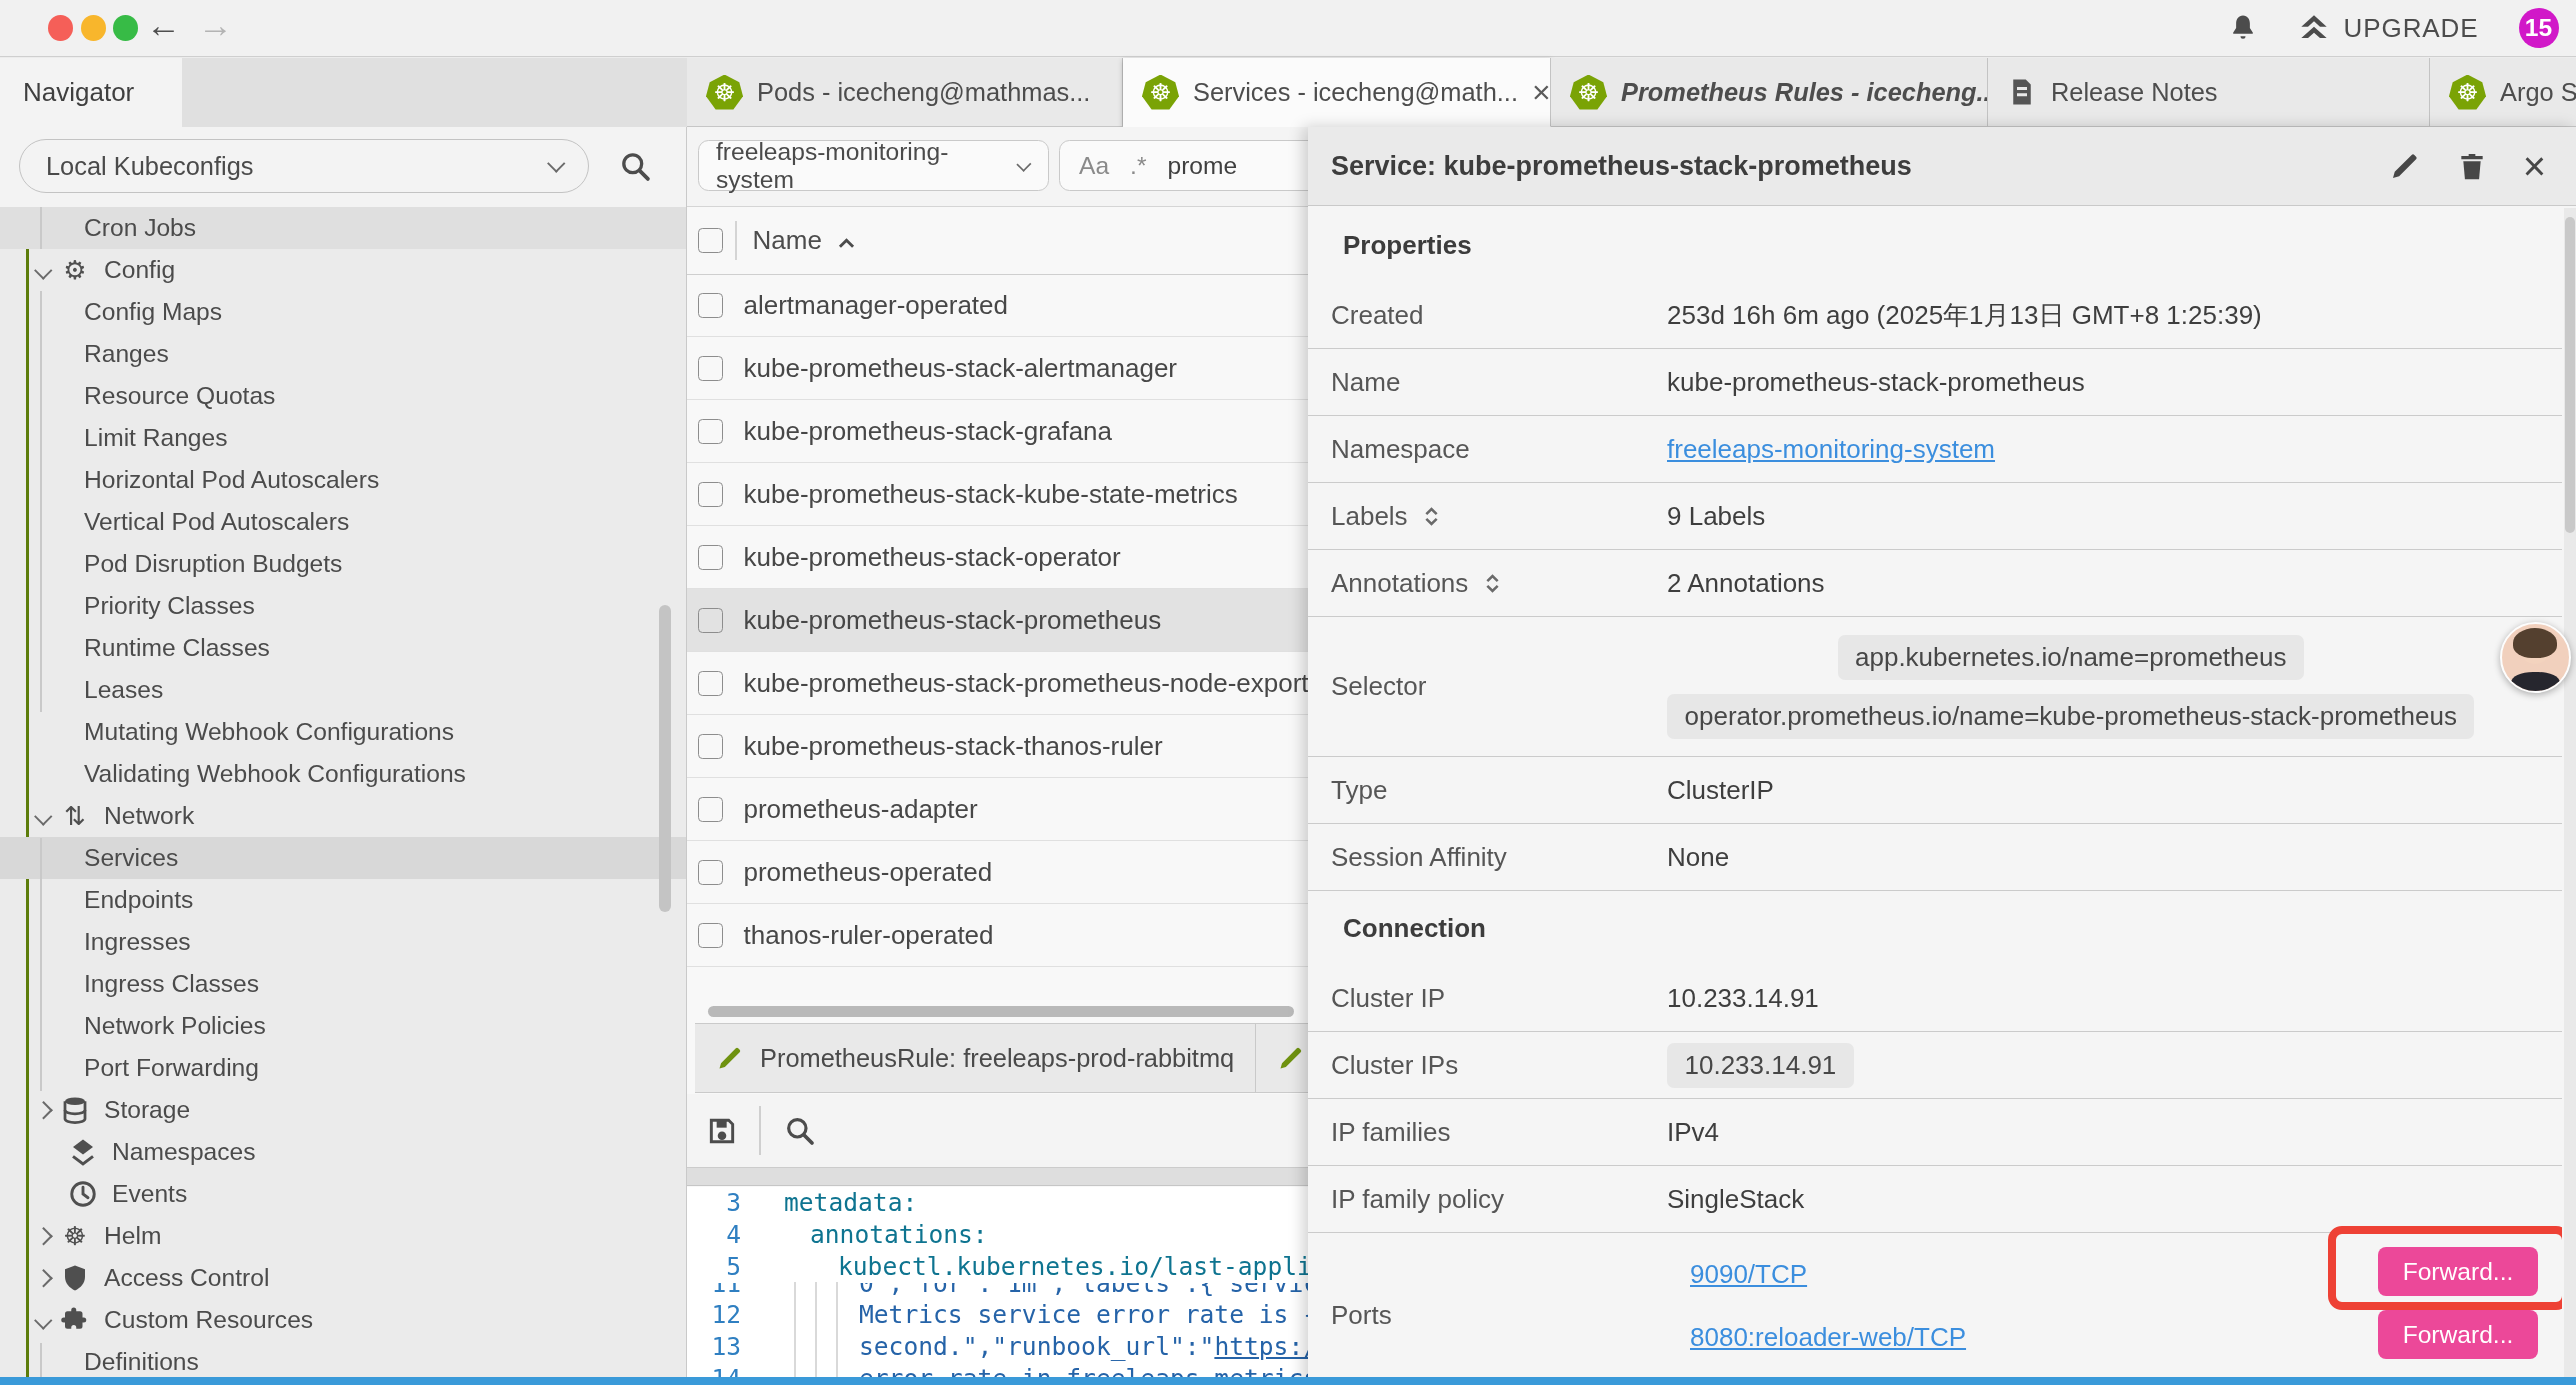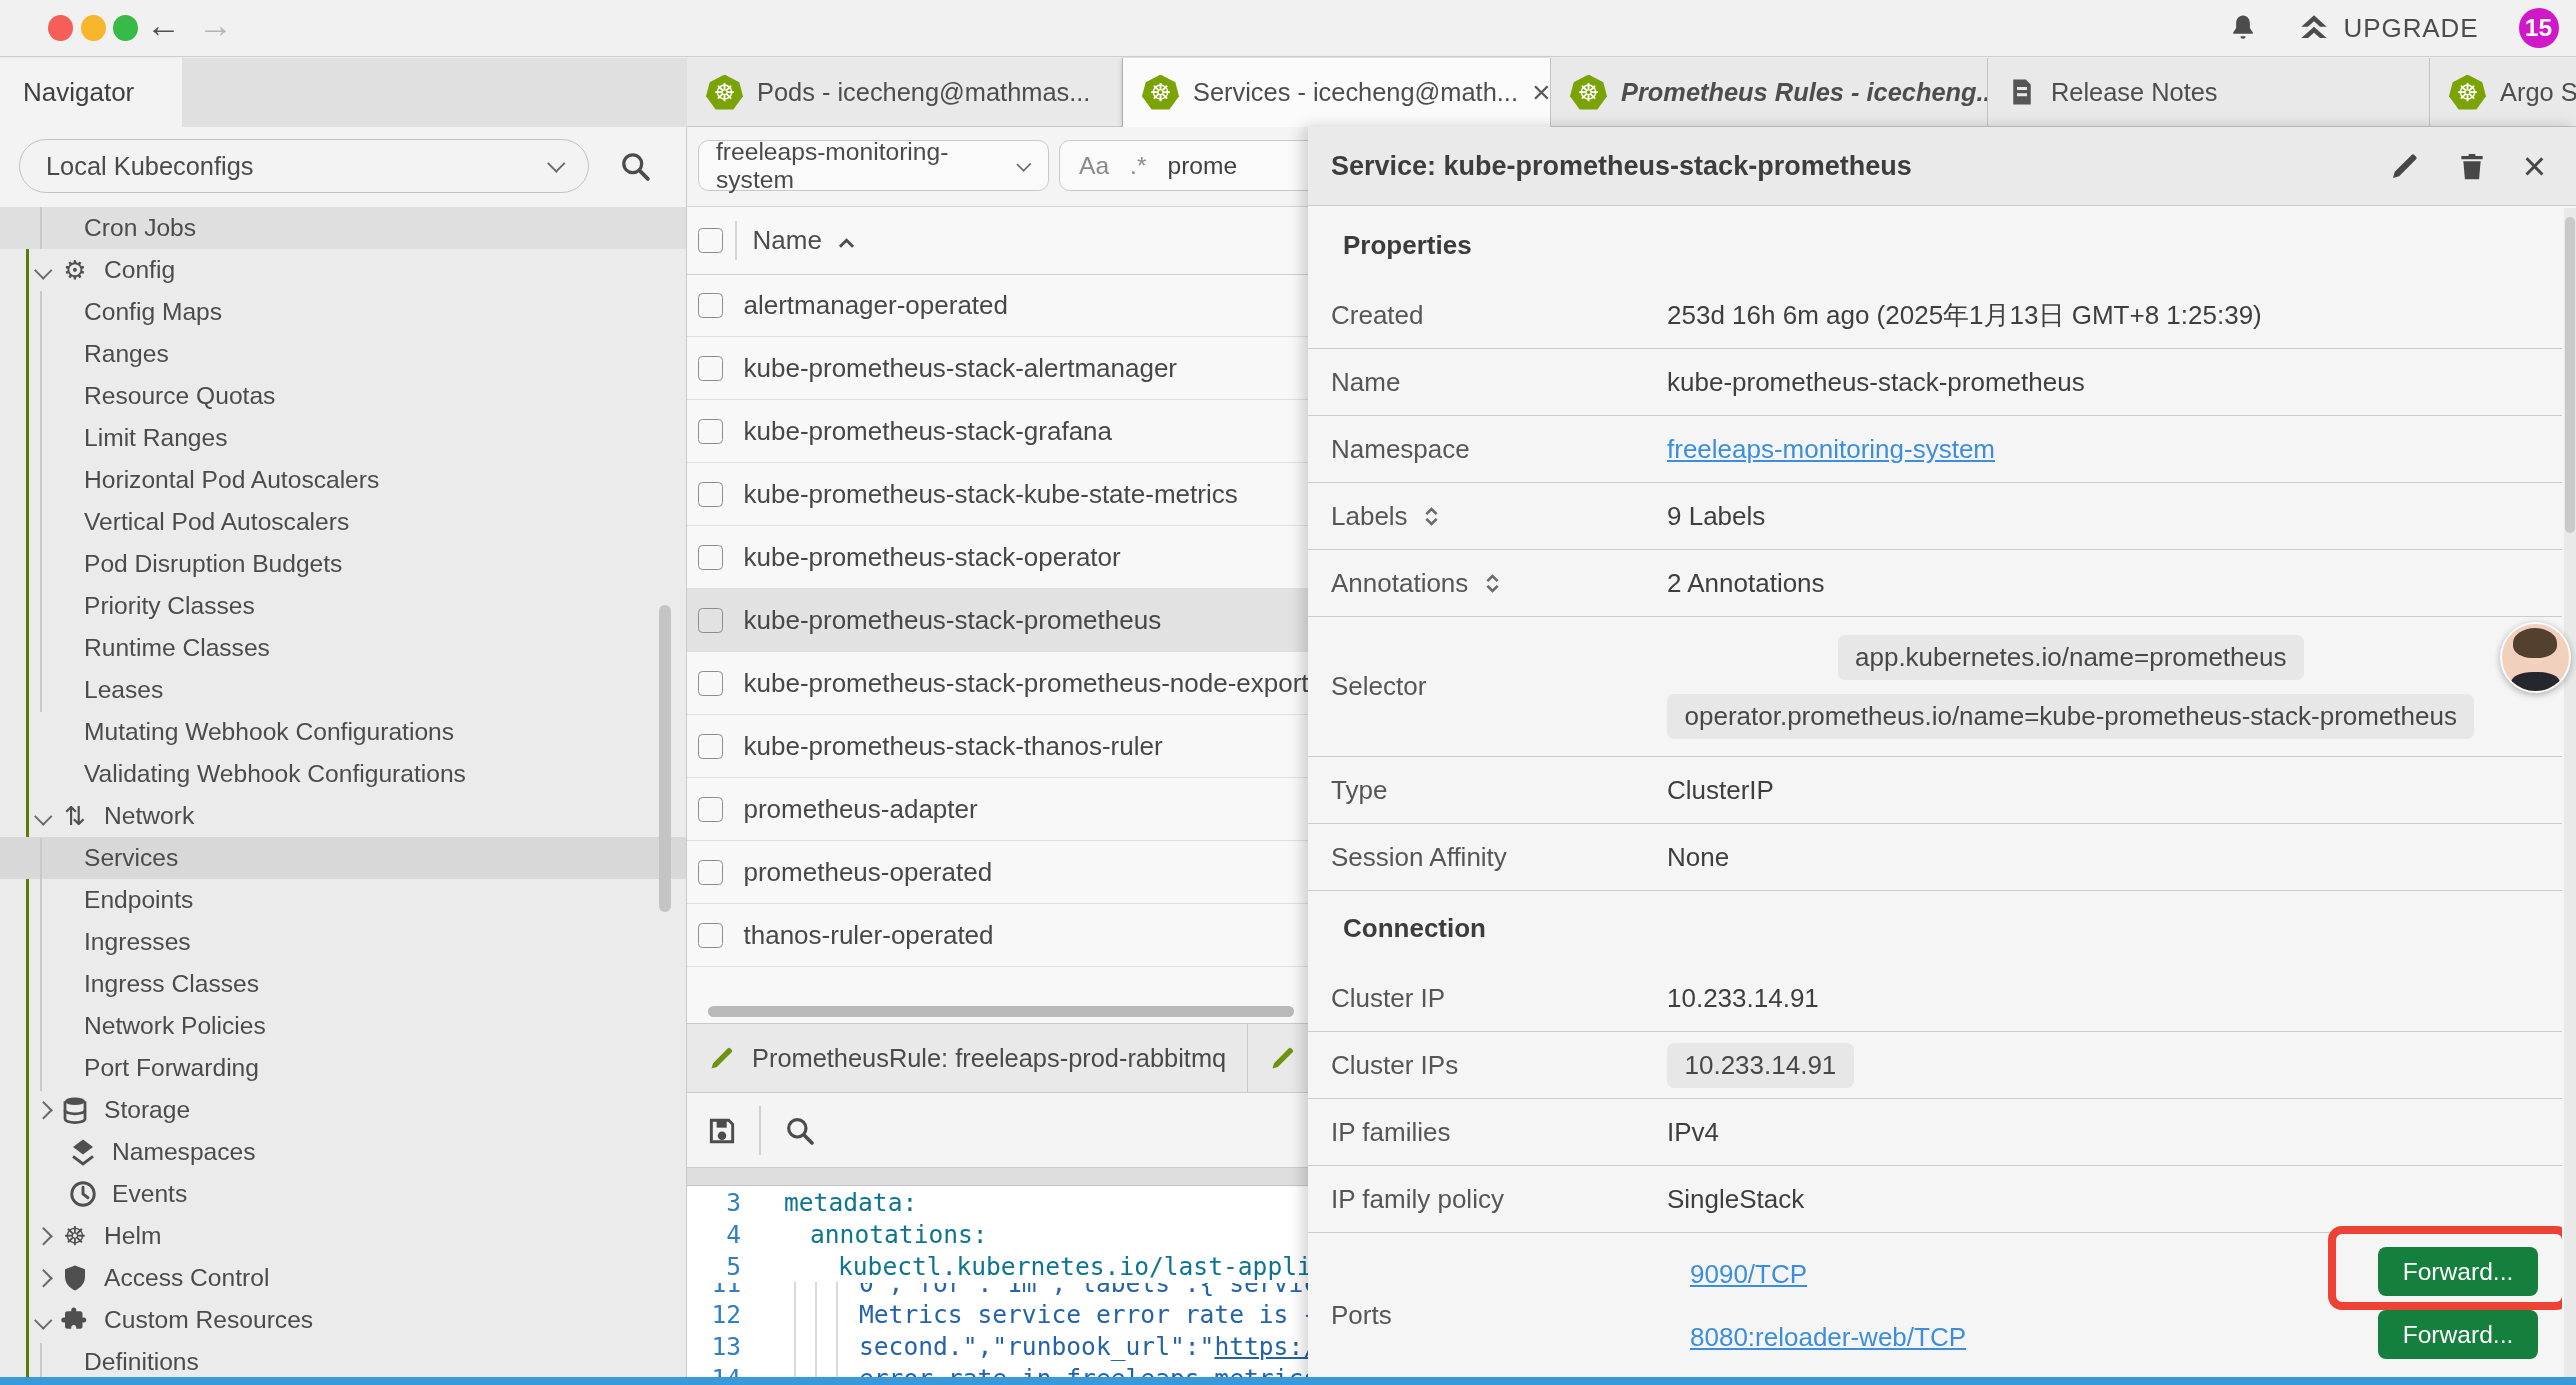--- a/index.html
+++ b/index.html
@@ -84,21 +84,21 @@
   #list-header .vdiv{width:1.8px;height:39px;background:#d4d4d4;margin-left:12.3px;}
   #list-header .hname{font-size:26px;color:#4c4c4c;margin-left:16px;}
   #list-header .sort{width:21px;height:21px;color:#4c4c4c;margin-left:14px;margin-top:5.3px;}
   #list-rows{position:absolute;left:0;top:147px;width:100%;}
   .lrow{height:63px;display:flex;align-items:center;border-bottom:1.8px solid #e0e0e0;box-sizing:border-box;overflow:hidden;}
   .lrow.selected{background:#e2e2e2;}
   .lrow .rlabel{font-size:26px;color:#474747;margin-left:21px;white-space:nowrap;}
   #hscroll{left:21px;top:879px;width:586px;height:11.4px;background:#b9b9b9;border-radius:6.1px;}
 
   
-  #dock-tabs{position:absolute;left:0;top:896px;width:100%;height:70px;background:#e9e9e9;
+  #dock-tabs{position:absolute;left:8px;top:896px;width:100%;height:70px;background:#e9e9e9;
     border-top:1.8px solid #cacaca;border-bottom:0.9px solid #cacaca;box-sizing:border-box;display:flex;}
   .dtab{display:flex;align-items:center;gap:16px;padding:0 21px;border-right:1.8px solid #c9c9c9;flex:none;}
   .dtab .pencil{width:28px;height:28px;color:#6f9210;}
   .dtab .dlabel{font-size:25.4px;color:#4a4a4a;white-space:nowrap;}
   #dock-toolbar{position:absolute;left:0;top:967px;width:100%;height:73px;background:#f4f4f4;display:flex;align-items:center;}
   #dock-toolbar .ic{width:32px;height:32px;color:#4c4c4c;}
   #dock-toolbar .vdiv{width:1.8px;height:49px;background:#cfcfcf;margin:0 23px 0 21px;}
   #save-btn{margin-left:19px;}
   #sash{position:absolute;left:0;top:1040px;width:100%;height:19px;background:#dedede;border-top:0.9px solid #cccccc;border-bottom:0.9px solid #c6c6c6;box-sizing:border-box;}
   #editor{position:absolute;left:0;top:1060px;width:100%;bottom:0;background:#ffffff;overflow:hidden;
@@ -128,21 +128,21 @@
   .drow:first-of-type{border-top:1.8px solid #cbcbcb;}
   .drow .dlab{width:359px;flex:none;padding-left:23px;box-sizing:border-box;display:flex;align-items:center;gap:12.3px;
     font-size:26px;color:#565656;}
   .drow .dval{font-size:26px;color:#3e3e3e;display:flex;align-items:center;}
   .drow.h76{height:67px;}
   .unfold{width:23px;height:23px;color:#6a6a6a;}
   a.dlink{color:#3b8ede;text-decoration:underline;}
   .chip{background:#e7e7e7;border-radius:7px;padding:7px 17.5px;font-size:26px;color:#474747;white-space:nowrap;}
   .chips{display:flex;flex-direction:column;gap:14px;justify-content:center;}
   .portlink{position:absolute;left:382px;font-size:26px;}
-  .fwd-btn{position:absolute;left:1070px;width:160px;height:49px;background:#15803d;border:none;border-radius:8px;
+  .fwd-btn{position:absolute;left:1070px;width:160px;height:49px;background:#ec4899;border:none;border-radius:8px;
     color:#fff;font-size:24.6px;font-family:"Liberation Sans",sans-serif;display:flex;align-items:center;justify-content:center;}
   #red-annotation{position:absolute;left:1020px;top:-7px;width:242px;height:84px;border:8px solid #ee4135;border-radius:14px;
     box-sizing:border-box;z-index:6;}
   #avatar{position:absolute;left:1192px;top:495px;width:67px;height:67px;border-radius:50%;background:#f1d0bd;
     border:2.6px solid #fdfdfd;box-shadow:0 1.8px 7px rgba(0,0,0,.3);overflow:hidden;z-index:7;}
   #avatar .hair{position:absolute;left:11.4px;top:4.4px;width:44px;height:30px;background:#54402f;border-radius:50% 50% 42% 42%;}
   #avatar .face{position:absolute;left:19px;top:14px;width:28px;height:26px;background:#f3d3be;border-radius:50%;}
   #avatar .body{position:absolute;left:8.8px;bottom:-3.5px;width:49px;height:23px;background:#26262e;border-radius:45% 45% 0 0;}
   #detail-scroll{position:absolute;right:0;top:81px;width:12.3px;bottom:0;background:#e9e9e9;}
   #detail-scroll .thumb{position:absolute;left:0.9px;top:8.8px;width:10.5px;height:316px;background:#c9c9c9;border-radius:5.3px;}

